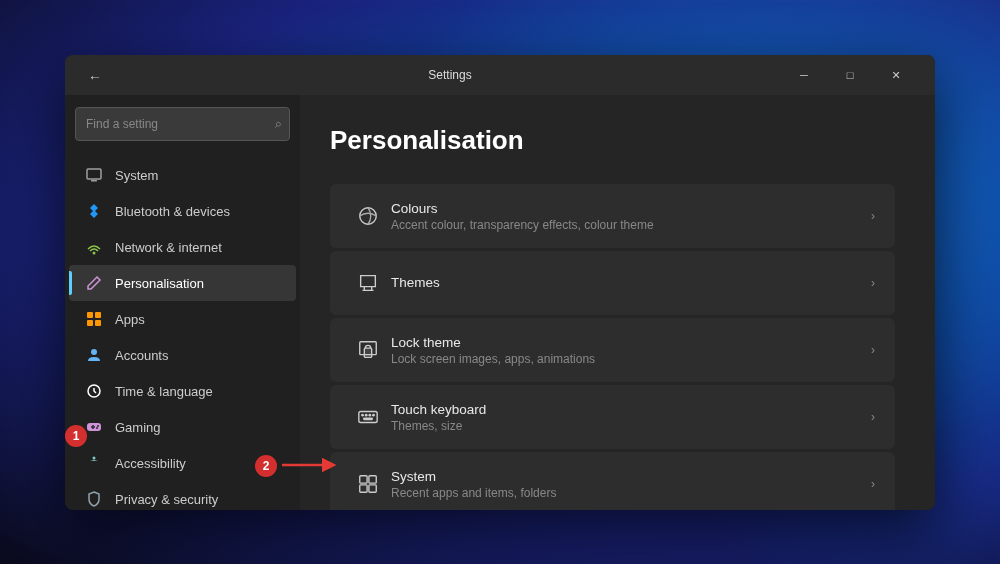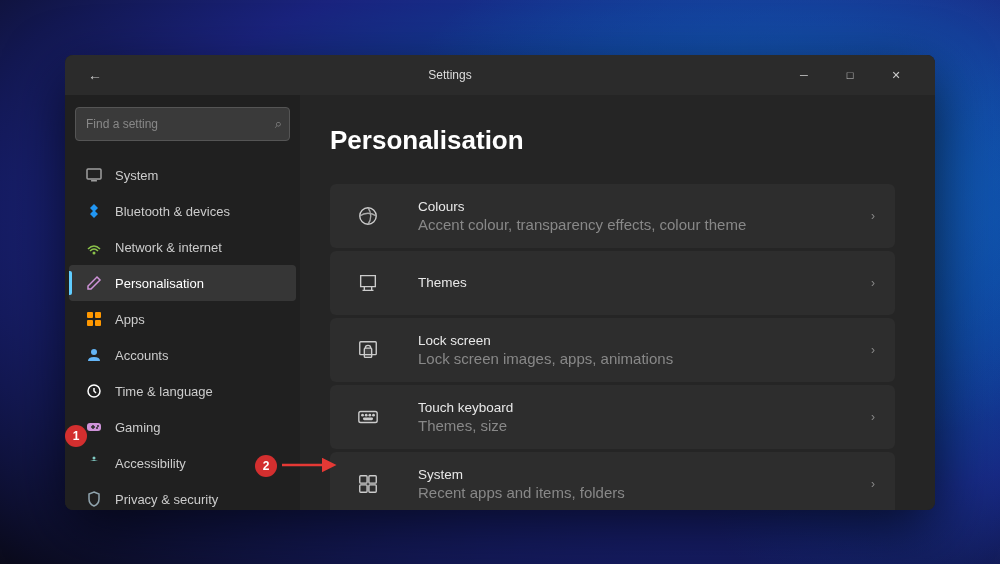--- a/index.html
+++ b/index.html
@@ -197,21 +197,21 @@
 
     .settings-list {
       display: flex;
       flex-direction: column;
       gap: 3px;
     }
 
     .setting-item {
       display: flex;
       align-items: center;
-      gap: 32px;
+      gap: 5px;
       padding: 14px 20px;
       background: #2d2d2d;
       border-radius: 6px;
       cursor: pointer;
       transition: background 0.1s;
     }
 
     .setting-icon {
       width: 36px;
       height: 36px;
@@ -224,21 +224,21 @@
     }
 
     .setting-text { flex: 1; }
     .setting-name {
       font-size: 13.5px;
       color: #e8e8e8;
       font-weight: 500;
       margin-bottom: 2px;
     }
     .setting-desc {
-      font-size: 15px;
+      font-size: 12px;
       color: #888;
     }
 
     .setting-chevron {
       color: #888;
       font-size: 12px;
     }
 
     
     .badge {
@@ -444,21 +444,21 @@
           </div>
           <div class="setting-item">
             <div class="setting-icon">
               <svg viewBox="0 0 24 24" width="22" height="22" fill="none" stroke="#ccc" stroke-width="1.5">
                 <rect x="3" y="3" width="18" height="14" rx="1"></rect>
                 <rect x="8" y="10" width="8" height="10" rx="1" fill="rgba(255,255,255,0.1)"></rect>
                 <path d="M9 10 Q9 7 12 7 Q15 7 15 10"></path>
               </svg>
             </div>
             <div class="setting-text">
-              <div class="setting-name">Lock screen</div>
+              <div class="setting-name">Lock theme</div>
               <div class="setting-desc">Lock screen images, apps, animations</div>
             </div>
             <span class="setting-chevron">›</span>
           </div>
           <div class="setting-item">
             <div class="setting-icon">
               <svg viewBox="0 0 24 24" width="22" height="22" fill="none" stroke="#ccc" stroke-width="1.5">
                 <rect x="2" y="6" width="20" height="12" rx="2"></rect>
                 <line x1="6" y1="10" x2="6" y2="10" stroke-width="3" stroke-linecap="round"></line>
                 <line x1="10" y1="10" x2="10" y2="10" stroke-width="3" stroke-linecap="round"></line>

